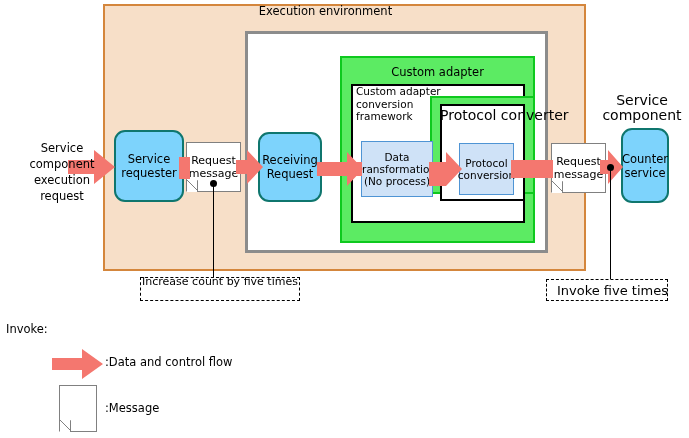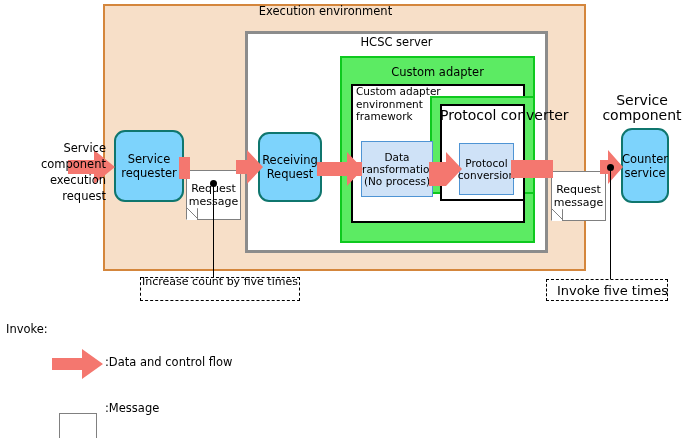--- a/index.html
+++ b/index.html
@@ -139,21 +139,20 @@
     box-sizing: border-box;
     position: absolute;
     background: #ffffff;
     border: 1px solid #808080;
     display: flex;
     align-items: center;
     justify-content: center;
     text-align: center;
     font-size: 11px;
     line-height: 13px;
-    margin-top: 28px;
   }
   .msg-fold {
     position: absolute;
     left: -1px;
     bottom: -1px;
     width: 11px;
     height: 11px;
     background: #ffffff;
     border-right: 1px solid #808080;
     border-top: 1px solid #808080;
@@ -172,22 +171,22 @@
 
   
   .arrow {
     position: absolute;
     display: block;
   }
   .arrow svg { display: block; }
 
   
   #label-left {
-    left: 6px; top: 140px; width: 100px;
-    text-align: right;
+    left: 12px; top: 140px; width: 100px;
+    text-align: center;
     font-size: 11.5px;
     line-height: 16px;
   }
   #label-service-component {
     left: 596px; top: 93px; width: 92px;
     text-align: center;
     font-size: 14px;
     line-height: 15px;
   }
 
@@ -245,27 +244,26 @@
 </style>
 </head>
 <body>
 
 <div id="canvas">
 
   <div class="abs" id="exec-env"></div>
   <div class="abs ctext" id="exec-env-label">Execution environment</div>
 
   <div class="abs" id="hcsc-server"></div>
-  <div class="abs ctext" id="hcsc-label">HCSC server</div>
 
   <div class="abs" id="custom-adapter"></div>
   <div class="abs ctext" id="custom-adapter-label">Custom adapter</div>
 
   <div class="abs" id="cadf-box"></div>
-  <div class="abs" id="cadf-label">Custom adapter environment framework</div>
+  <div class="abs" id="cadf-label">Custom adapter conversion framework</div>
 
   <div class="abs" id="proto-green"></div>
   <div class="abs" id="proto-white"></div>
   <div class="abs ctext" id="proto-label">Protocol converter</div>
 
   <div class="abs blue-box" id="data-transformation">Data transformation (No process)</div>
   <div class="abs blue-box" id="protocol-conversion">Protocol conversion</div>
 
   <div class="abs round-node" id="service-requester">Service requester</div>
   <div class="abs round-node" id="receiving-request">Receiving Request</div>

